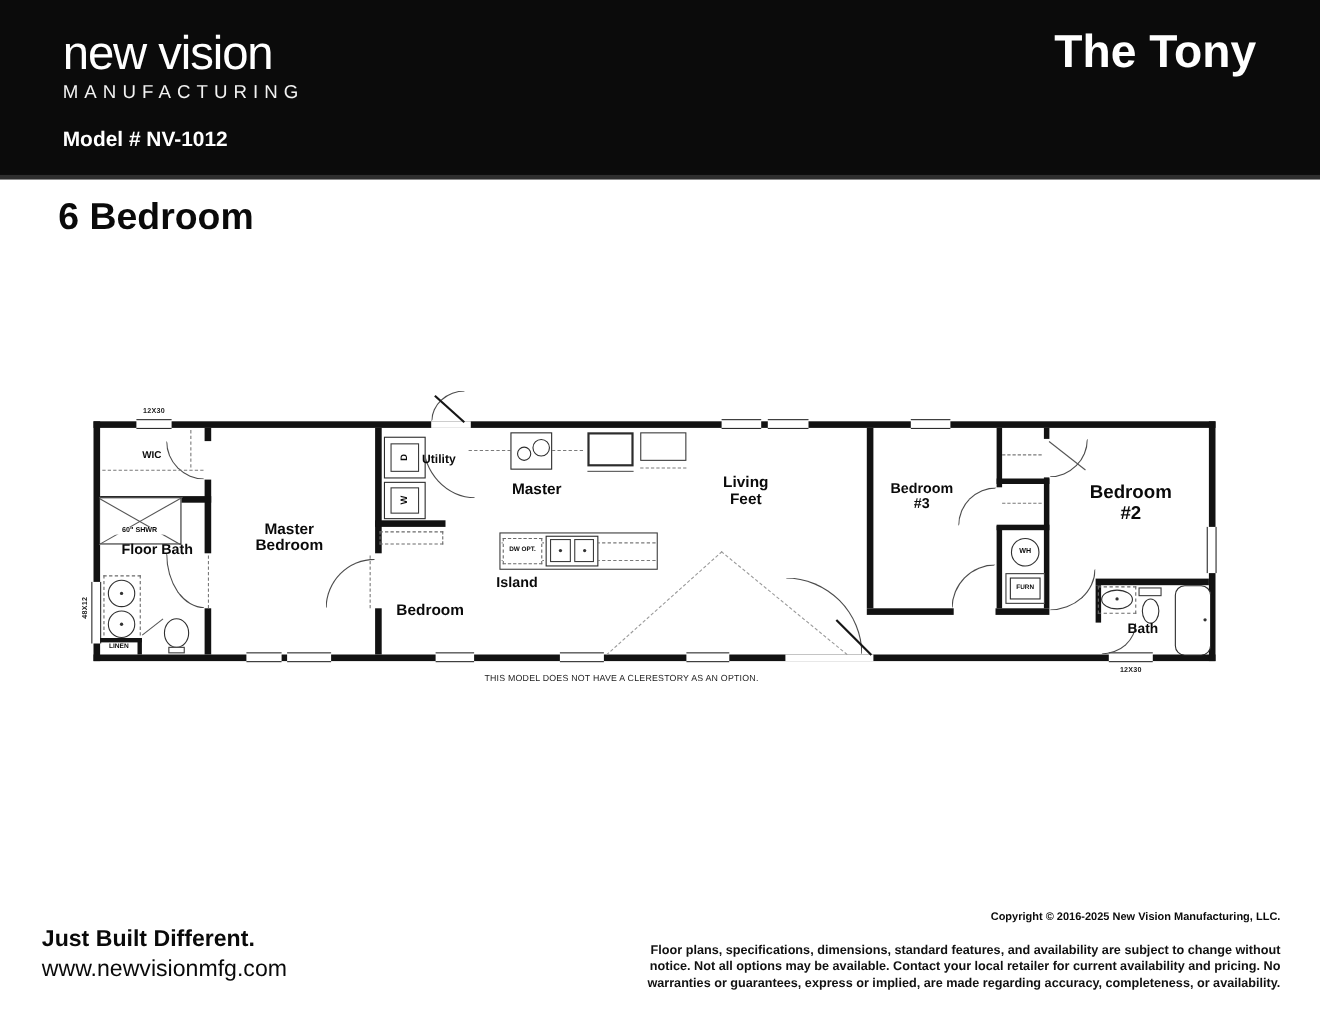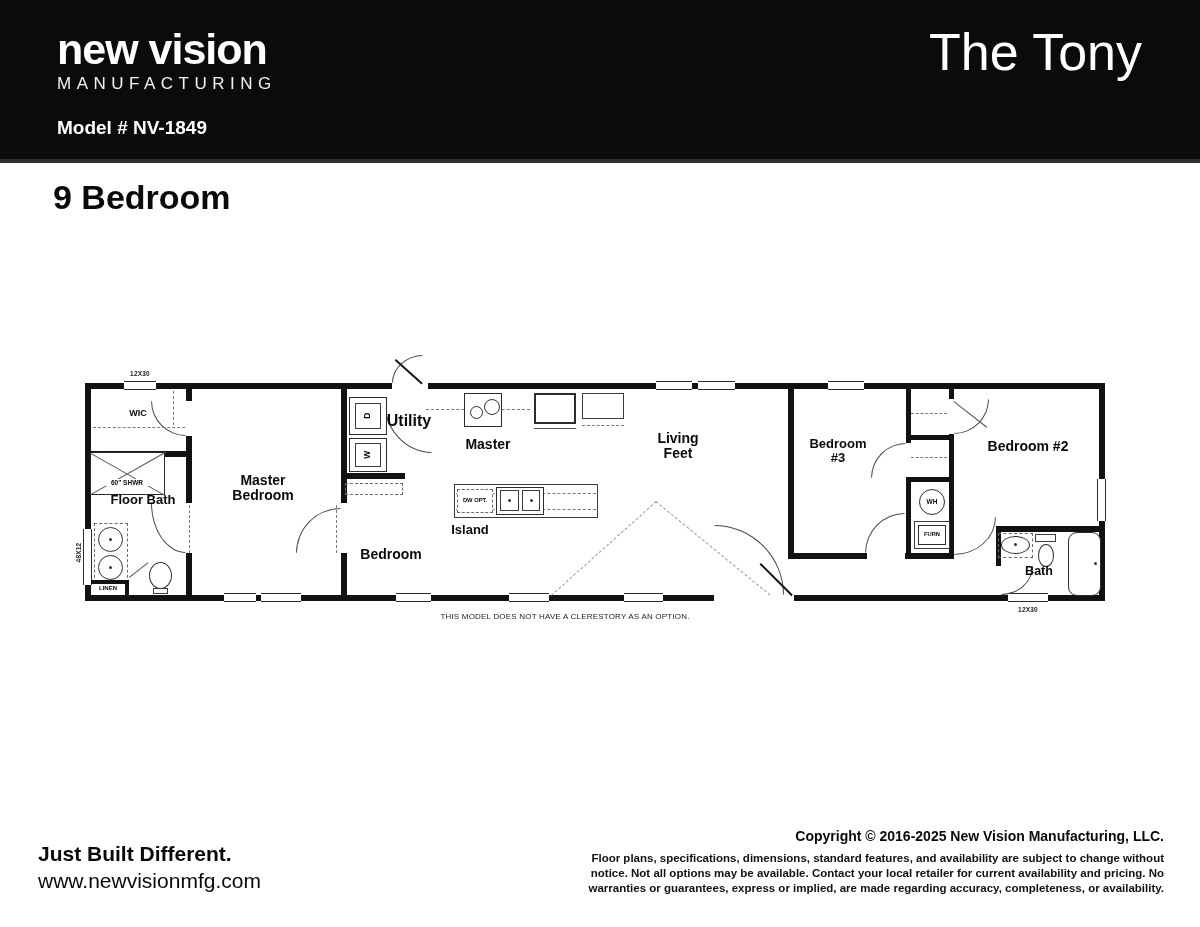--- a/index.html
+++ b/index.html
@@ -31,29 +31,29 @@
   .circ{position:absolute;border:1.3px solid #2f2f2f;border-radius:50%;box-sizing:border-box;background:#fff;}
   .dot{position:absolute;width:3px;height:3px;background:#333;border-radius:50%;}
 </style>
 </head>
 <body>
 
 <div id="page">
 
   <div id="hdr">
     <div class="abs" style="left:57px;top:28px;">
-      <div style="font-size:43px;font-weight:bold;letter-spacing:-1px;line-height:1;">new vision</div>
+      <div style="font-size:43px;font-weight:normal;letter-spacing:-1px;line-height:1;">new vision</div>
       <div style="font-size:17px;font-weight:normal;letter-spacing:5.5px;margin-top:3px;color:#f2f2f2;">MANUFACTURING</div>
     </div>
-    <div class="abs" style="left:57px;top:117px;font-size:19px;font-weight:bold;">Model # NV-1849</div>
-    <div class="abs" style="right:58px;top:26px;font-size:52px;font-weight:normal;letter-spacing:0px;line-height:1;">The Tony</div>
+    <div class="abs" style="left:57px;top:117px;font-size:19px;font-weight:bold;">Model # NV-1012</div>
+    <div class="abs" style="right:58px;top:26px;font-size:42px;font-weight:bold;letter-spacing:0px;line-height:1;">The Tony</div>
   </div>
 
   <div class="abs" style="left:53px;top:173px;font-size:34px;font-weight:bold;line-height:49px;">
-    <div>9 Bedroom</div>
+    <div>6 Bedroom</div>
   </div>
 
   <div id="plan">
 
     <div class="w" style="left:0;top:0;width:1020px;height:6px;"></div>
     <div class="w" style="left:0;top:212px;width:1020px;height:6px;"></div>
     <div class="w" style="left:0;top:0;width:6px;height:218px;"></div>
     <div class="w" style="left:1014px;top:0;width:6px;height:218px;"></div>
 
     <div class="w" style="left:101px;top:6px;width:6px;height:12px;"></div>
@@ -138,21 +138,21 @@
 
     <div class="lbl" style="left:136px;top:90px;width:84px;font-size:14px;">Master Bedroom</div>
 
     <div class="thin" style="left:264px;top:14px;width:38px;height:38px;"></div>
     <div class="thin1" style="left:270px;top:20px;width:26px;height:26px;"></div>
     <div class="lbl" style="left:270px;top:28px;width:26px;font-size:8.5px;transform:rotate(-90deg);">D</div>
     <div class="thin" style="left:264px;top:55px;width:38px;height:34px;"></div>
     <div class="thin1" style="left:270px;top:60px;width:26px;height:24px;"></div>
     <div class="lbl" style="left:270px;top:67px;width:26px;font-size:8.5px;transform:rotate(-90deg);">W</div>
     <div class="dashbox" style="left:260px;top:100px;width:58px;height:12px;"></div>
-    <div class="lbl" style="left:296px;top:29px;width:56px;font-size:16px;">Utility</div>
+    <div class="lbl" style="left:286px;top:29px;width:56px;font-size:11px;">Utility</div>
 
     <div class="dashh" style="left:341px;top:26px;width:104px;"></div>
     <div class="thin" style="left:379px;top:10px;width:38px;height:34px;"></div>
     <div class="circ" style="left:385px;top:23px;width:13px;height:13px;"></div>
     <div class="circ" style="left:399px;top:16px;width:16px;height:16px;"></div>
     <div class="thin" style="left:449px;top:10px;width:42px;height:31px;border-width:2px;"></div>
     <div class="tline" style="left:449px;top:45px;width:42px;"></div>
     <div class="thin1" style="left:497px;top:10px;width:42px;height:26px;"></div>
     <div class="dashh" style="left:497px;top:42px;width:42px;"></div>
     <div class="lbl" style="left:358px;top:54px;width:90px;font-size:14px;">Master</div>
@@ -177,34 +177,34 @@
     <div class="lbl" style="left:717px;top:54px;width:72px;font-size:13px;">Bedroom #3</div>
     <div class="dashh" style="left:826px;top:30px;width:36px;"></div>
     <div class="dashh" style="left:826px;top:74px;width:36px;"></div>
 
     <div class="circ" style="left:834px;top:106px;width:26px;height:26px;"></div>
     <div class="lbl" style="left:834px;top:115px;width:26px;font-size:6.5px;">WH</div>
     <div class="thin1" style="left:829px;top:138px;width:36px;height:28px;"></div>
     <div class="thin" style="left:833px;top:142px;width:28px;height:20px;"></div>
     <div class="lbl" style="left:833px;top:148px;width:28px;font-size:5.8px;">FURN</div>
 
-    <div class="lbl" style="left:901px;top:56px;width:84px;font-size:14px;">Bedroom #2</div>
+    <div class="lbl" style="left:901px;top:56px;width:84px;font-size:17px;">Bedroom #2</div>
 
     <div class="dashbox" style="left:913px;top:150px;width:35px;height:25px;"></div>
     <div class="circ" style="left:916px;top:153px;width:29px;height:18px;"></div>
     <div class="dot" style="left:929px;top:160px;"></div>
     <div class="thin1" style="left:950px;top:151px;width:21px;height:8px;"></div>
     <div class="circ" style="left:953px;top:161px;width:16px;height:23px;"></div>
     <div class="thin" style="left:983px;top:149px;width:33px;height:64px;border-radius:9px;"></div>
     <div class="dot" style="left:1009px;top:179px;"></div>
     <div class="lbl" style="left:930px;top:182px;width:48px;font-size:12.5px;">Bath</div>
   </div>
 
   <div class="abs" style="left:410px;top:612px;width:310px;text-align:center;font-size:8px;letter-spacing:.2px;color:#1c1c1c;">THIS MODEL DOES NOT HAVE A CLERESTORY AS AN OPTION.</div>
 
   <div class="abs" style="left:38px;top:869px;font-size:21px;">www.newvisionmfg.com</div>
   <div class="abs" style="left:38px;top:842px;font-size:21px;font-weight:bold;">Just Built Different.</div>
   <div class="abs" style="right:36px;top:828px;width:600px;text-align:right;">
-    <div style="font-size:14px;font-weight:bold;margin-bottom:7px;">Copyright © 2016-2025 New Vision Manufacturing, LLC.</div>
+    <div style="font-size:10px;font-weight:bold;margin-bottom:18px;">Copyright © 2016-2025 New Vision Manufacturing, LLC.</div>
     <div style="font-size:11.5px;font-weight:bold;line-height:1.32;color:#111;">Floor plans, specifications, dimensions, standard features, and availability are subject to change without notice. Not all options may be available. Contact your local retailer for current availability and pricing. No warranties or guarantees, express or implied, are made regarding accuracy, completeness, or availability.</div>
   </div>
 
 </div>
 
 </body></html>

